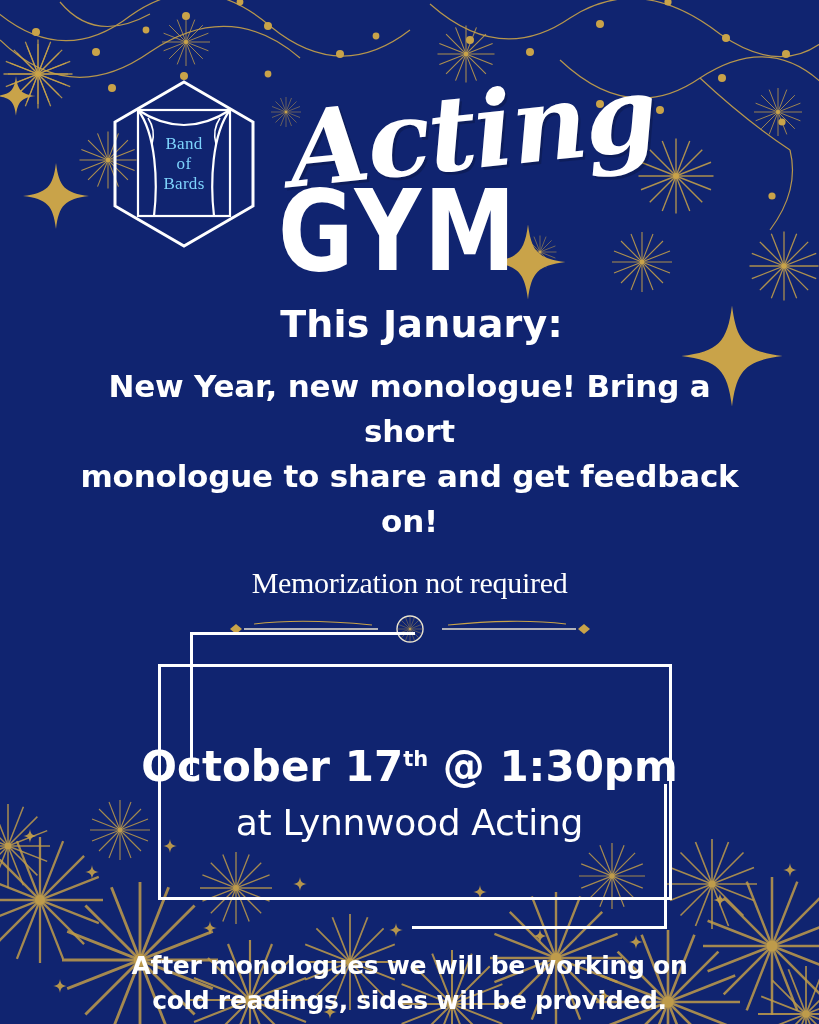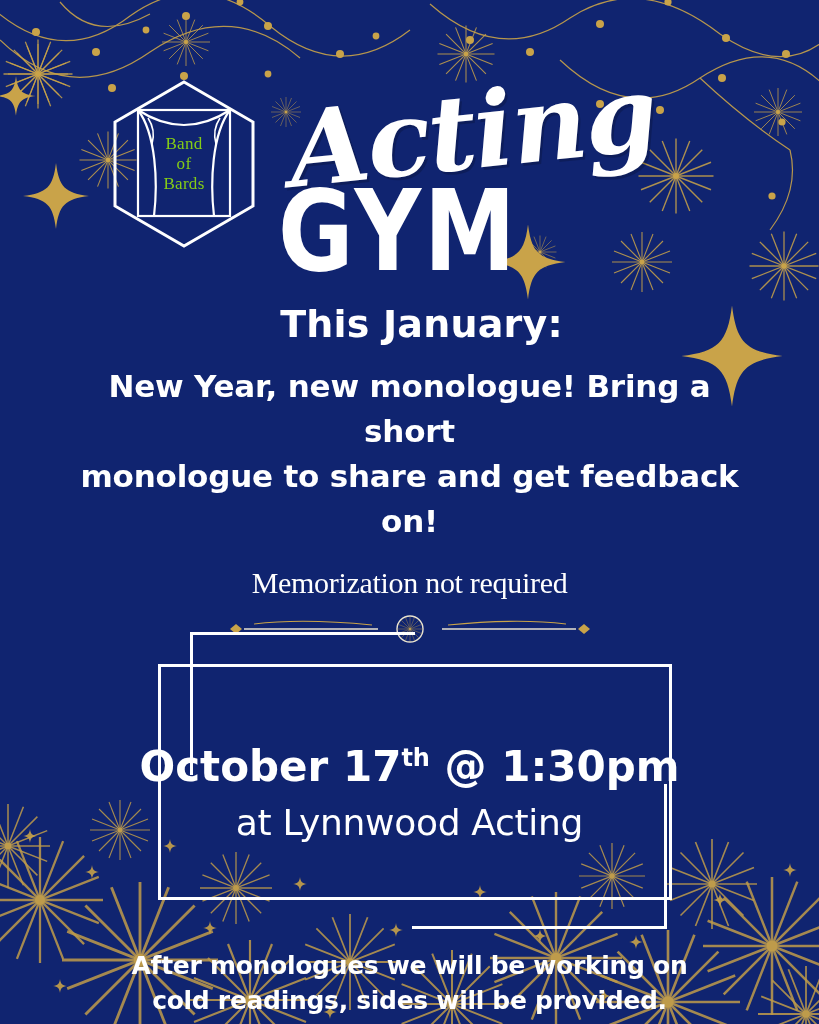--- a/index.html
+++ b/index.html
@@ -42,21 +42,21 @@
     top: 0;
     width: 152px;
     height: 172px;
     display: flex;
     flex-direction: column;
     align-items: center;
     justify-content: center;
     font-family: "Liberation Serif", serif;
     font-size: 17px;
     line-height: 1.18;
-    color: #84cc16;
+    color: #7dd3fc;
     letter-spacing: .3px;
   }
   .title-block {
     position: absolute;
     left: 270px;
     top: 70px;
     width: 430px;
     height: 200px;
   }
   .title-script {
@@ -139,21 +139,21 @@
     position: absolute;
     left: 0; right: 0;
     top: 88px;
     text-align: center;
     font-family: "DejaVu Sans", sans-serif;
     font-weight: bold;
     font-size: 42px;
     letter-spacing: 0px;
   }
   .event-date sup {
-    font-size: 24px;
+    font-size: 21px;
     vertical-align: super;
   }
   .event-place {
     position: absolute;
     left: 0; right: 0;
     top: 148px;
     text-align: center;
     font-family: "DejaVu Sans", sans-serif;
     font-weight: normal;
     font-size: 36px;

